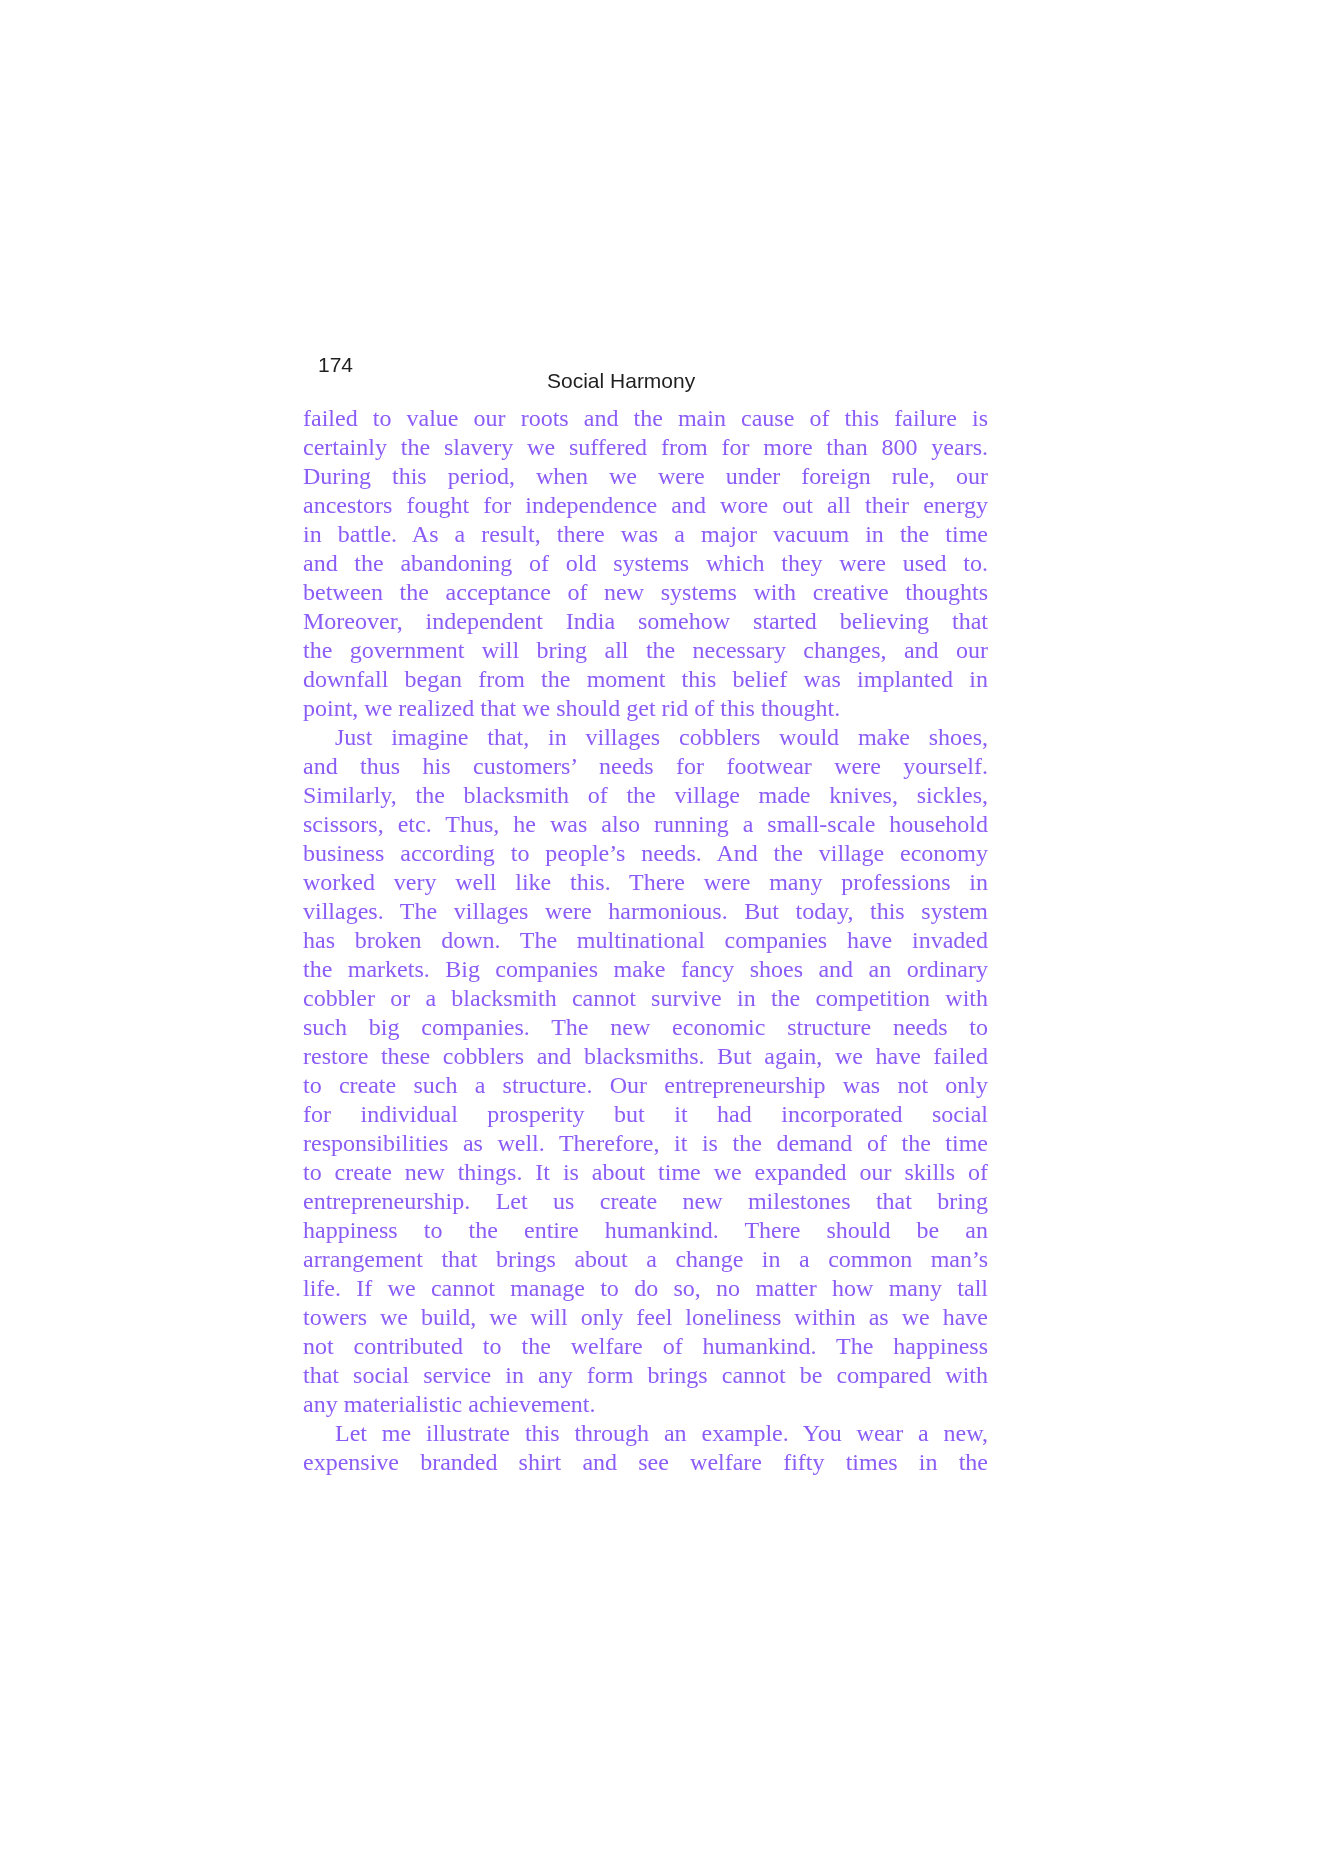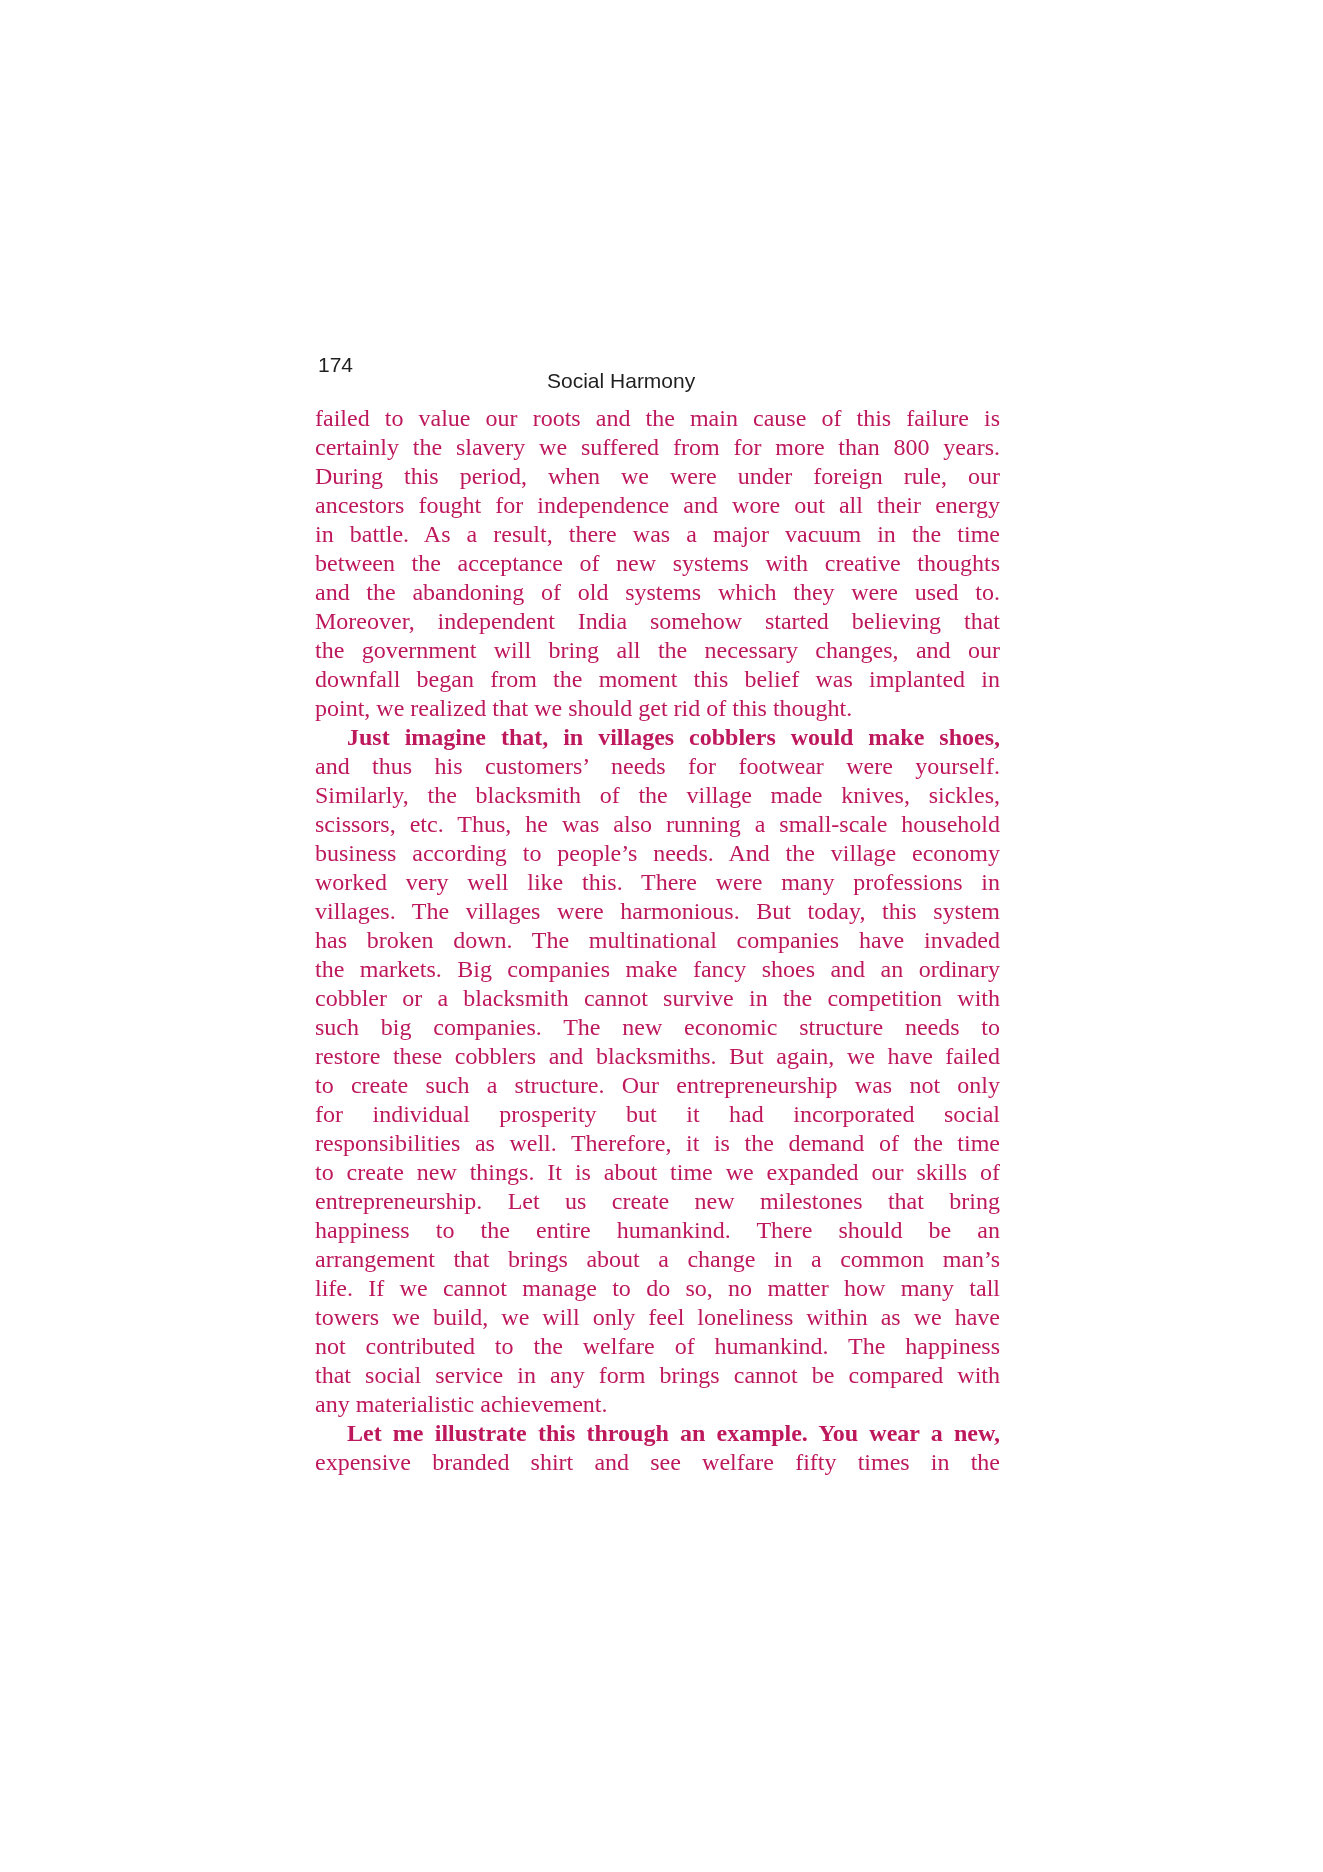--- a/index.html
+++ b/index.html
@@ -30,61 +30,60 @@
     left: 3px;
     top: 0;
   }
   .running-title {
     position: absolute;
     left: 232px;
     top: 16px;
   }
   .body-text {
     position: absolute;
-    left: 315px;
+    left: 303px;
     top: 404px;
     width: 685px;
     font-family: "Liberation Serif", serif;
     font-size: 24px;
     line-height: 29px;
-    color: #be185d;
+    color: #8b5cf6;
     text-align: justify;
   }
   .line {
     text-align: justify;
     text-align-last: justify;
     white-space: normal;
     height: 29px;
     overflow: visible;
   }
   .line.end {
     text-align-last: left;
   }
   .line.indent {
     text-indent: 32px;
-    font-weight: bold;
   }
 </style>
 </head>
 <body>
 
 <main class="page">
   <header class="running-header">
     <span class="folio">174</span>
     <span class="running-title">Social Harmony</span>
   </header>
   <article class="body-text">
       <div>
         <div class="line">failed to value our roots and the main cause of this failure is</div>
         <div class="line">certainly the slavery we suffered from for more than 800 years.</div>
         <div class="line">During this period, when we were under foreign rule, our</div>
         <div class="line">ancestors fought for independence and wore out all their energy</div>
         <div class="line">in battle. As a result, there was a major vacuum in the time</div>
+        <div class="line">and the abandoning of old systems which they were used to.</div>
         <div class="line">between the acceptance of new systems with creative thoughts</div>
-        <div class="line">and the abandoning of old systems which they were used to.</div>
         <div class="line">Moreover, independent India somehow started believing that</div>
         <div class="line">the government will bring all the necessary changes, and our</div>
         <div class="line">downfall began from the moment this belief was implanted in</div>
         <div class="line end">point, we realized that we should get rid of this thought.</div>
       </div>
       <div>
         <div class="line indent">Just imagine that, in villages cobblers would make shoes,</div>
         <div class="line">and thus his customers’ needs for footwear were yourself.</div>
         <div class="line">Similarly, the blacksmith of the village made knives, sickles,</div>
         <div class="line">scissors, etc. Thus, he was also running a small-scale household</div>

